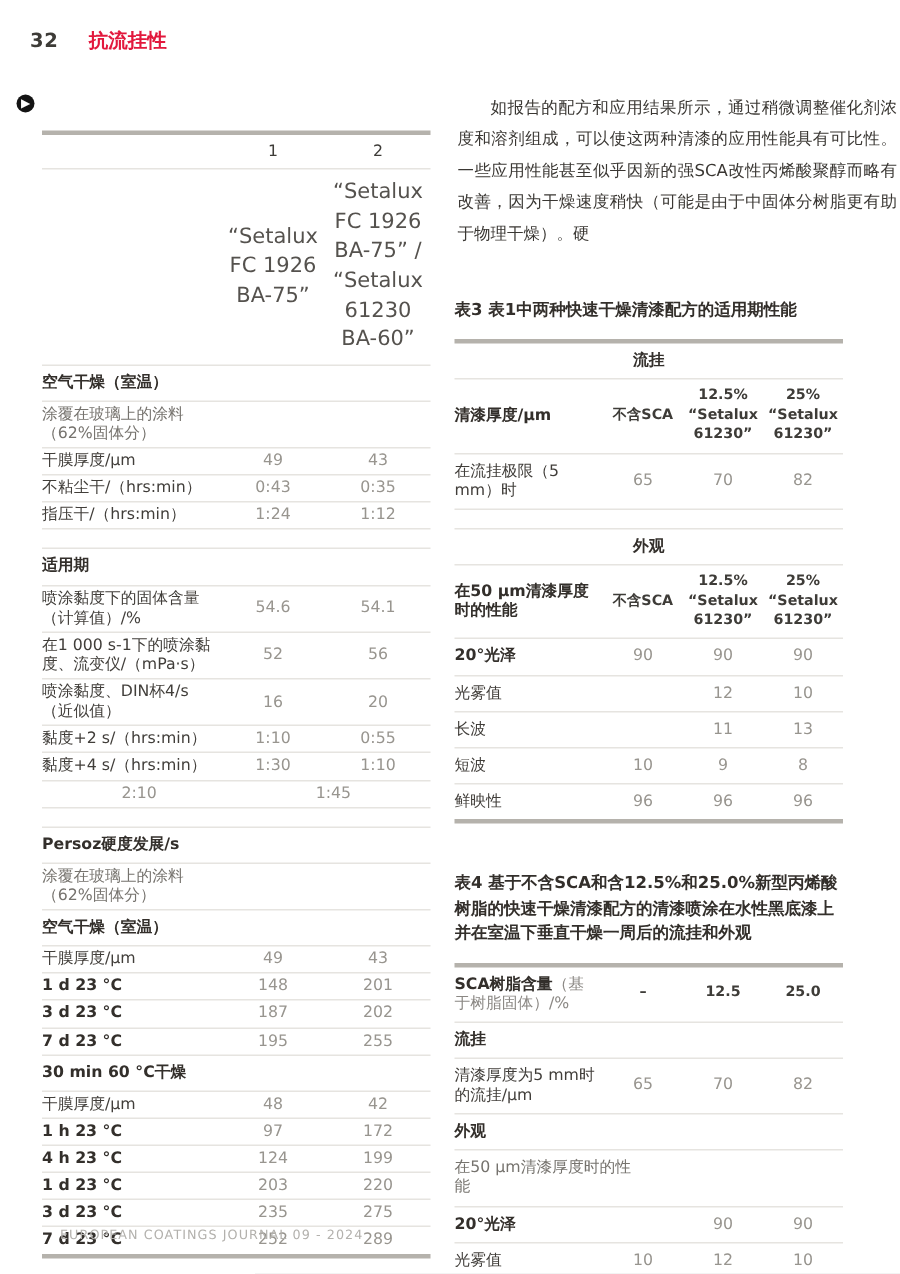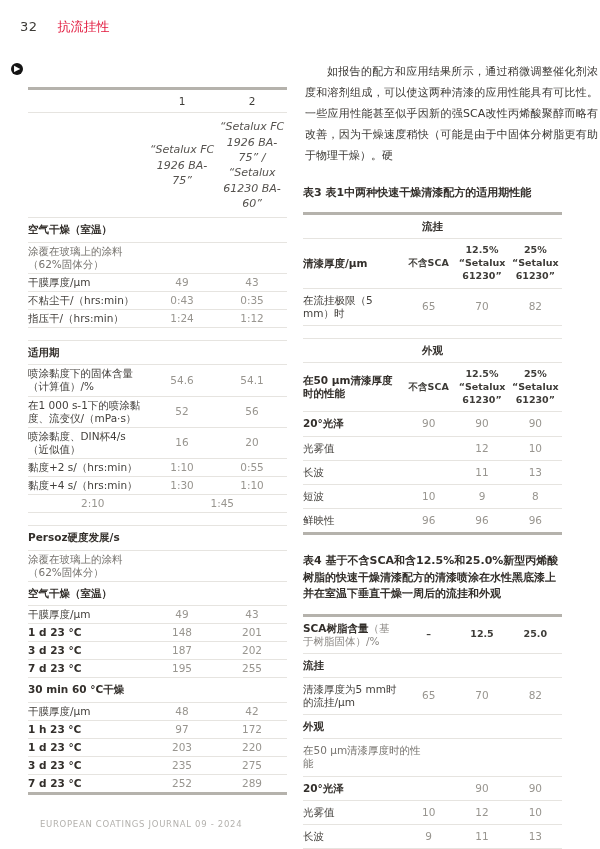--- a/index.html
+++ b/index.html
@@ -1,47 +1,47 @@
 <!DOCTYPE html>
 <html><head>
 <meta charset="utf-8">
 <style>
   html,body{margin:0;padding:0;background:#e9e9e9;}
   .page{position:relative;width:600px;height:849px;background:#ffffff;overflow:hidden;
         font-family:"DejaVu Sans","Liberation Sans",sans-serif;color:#3e3c38;}
   
-  .hdr{position:absolute;left:20px;top:18px;font-size:13px;font-weight:400;display:flex;align-items:baseline;}
+  .hdr{position:absolute;left:20px;top:18px;font-size:13px;font-weight:700;display:flex;align-items:baseline;}
   .hdr .pno{color:#3d3b37;letter-spacing:0.5px;}
   .hdr .ttl{color:#e2183d;margin-left:20px;}
   
   .col-left{position:absolute;left:11px;top:62px;width:277px;}
   .col-right{position:absolute;left:300px;top:56px;width:293px;}
   
   .cap-row{display:flex;align-items:flex-start;gap:6px;font-size:11px;font-weight:700;line-height:1.45;color:#332f2b;}
   .arrow-icon{flex:0 0 12px;width:12px;height:12px;margin-top:1px;border-radius:50%;background:#141414;color:#fff;
               display:inline-flex;align-items:center;justify-content:center;font-size:8px;line-height:1;}
   .col-left .cap-row{margin-bottom:12px;}
-  .col-right .cap{display:block;font-size:11px;font-weight:700;line-height:1.5;color:#332f2b;margin:18px 0 11px 3px;width:262px;}
+  .col-right .cap{display:block;font-size:11px;font-weight:700;line-height:1.5;color:#332f2b;margin:32px 0 11px 3px;width:262px;}
   
   .body-par{margin:5px;width:293px;font-size:11px;line-height:1.92;text-align:justify;text-indent:2em;color:#3a3733;}
   
   .table{border-top:3px solid #b5b2ac;border-bottom:3px solid #b5b2ac;font-size:10.5px;}
   .col-left .table{margin-left:17px;width:259px;}
   .col-right .table{margin-left:3px;width:259px;}
   .row{display:flex;align-items:center;border-top:1px solid #e6e4e0;padding:2px 0;line-height:1.25;}
   .cols3 .row{padding:5px 0;}
   .table .row:first-child{border-top:none;}
   .row .lbl{padding-right:4px;color:#413e3a;}
   .cols2 .row .lbl{flex:0 0 115px;}
   .cols3 .row .lbl{flex:0 0 95px;}
   .row .val{flex:1;text-align:center;color:#98958f;}
   .row.colnum{padding:5px 0 4px;}
   .row.colnum .val{color:#3e3c38;}
   .row.subhead{padding:6px 0;}
-  .row.subhead .val{font-size:11px;line-height:1.4;color:#55524e;font-style:italic;}
+  .row.subhead .val{font-size:14px;line-height:1.4;color:#55524e;}
   .row.section{display:block;font-weight:700;padding:5px 0;color:#332f2b;}
   .row.center-section{display:block;font-weight:700;text-align:center;padding:5px 0;color:#332f2b;}
   .row.colhead .lbl{font-weight:700;color:#332f2b;}
   .row.colhead .val{font-size:9.5px;line-height:1.35;font-weight:700;color:#3e3c38;}
   .row.note .lbl{flex:0 0 120px;color:#76736e;}
   .row.spacer{height:12px;padding:0;}
   .lbl.b{font-weight:700;color:#332f2b;}
   .lbl .sub{font-weight:400;color:#8b8884;}
   
   .ftr{position:absolute;left:28px;top:819px;font-size:8.5px;letter-spacing:0.7px;color:#b3b1ad;margin-left:12px;}
@@ -150,20 +150,25 @@
         <div class="row section">30 min 60 °C干燥</div>
         <div class="row data">
           <span class="lbl">干膜厚度/μm</span>
           <span class="val">48</span>
           <span class="val">42</span>
         </div>
         <div class="row data">
           <span class="lbl b">1 h 23 °C</span>
           <span class="val">97</span>
           <span class="val">172</span>
+        </div>
+        <div class="row data">
+          <span class="lbl b">4 h 23 °C</span>
+          <span class="val">124</span>
+          <span class="val">199</span>
         </div>
         <div class="row data">
           <span class="lbl b">1 d 23 °C</span>
           <span class="val">203</span>
           <span class="val">220</span>
         </div>
         <div class="row data">
           <span class="lbl b">3 d 23 °C</span>
           <span class="val">235</span>
           <span class="val">275</span>

